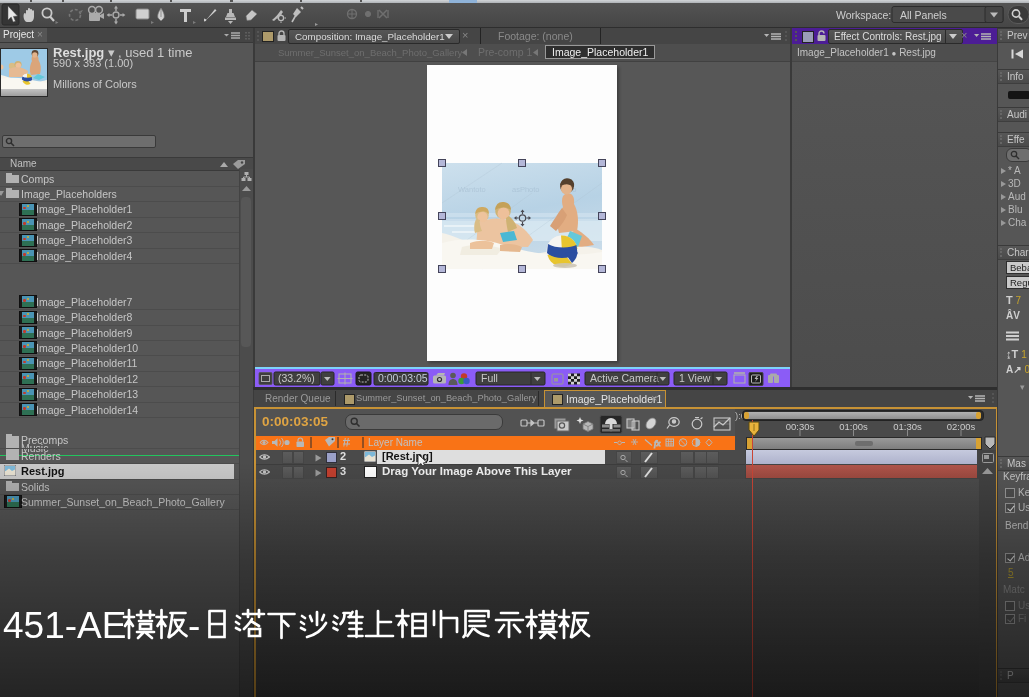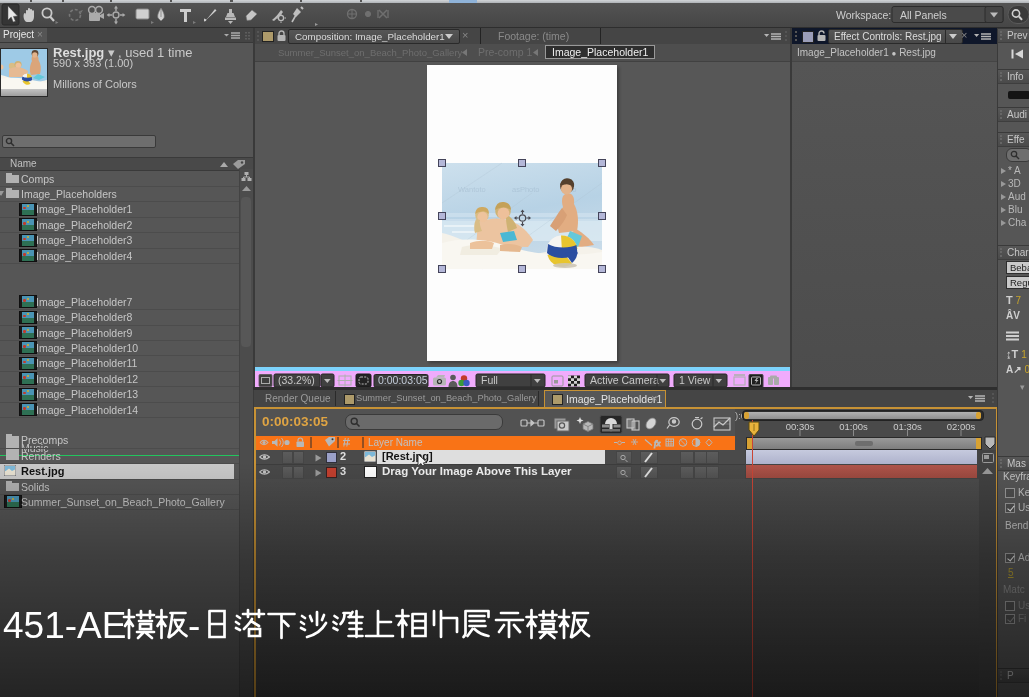--- a/index.html
+++ b/index.html
@@ -275,21 +275,21 @@
         <rect x="1.5" y="5" width="8" height="6" rx="1" fill="#b5b5b5"></rect>
       </svg>
     <div class="ab" style="left:33px;top:1px;width:170px;height:13px;background:linear-gradient(#565656,#484848);border:1px solid #2a2a2a;border-radius:2px">
       <div class="ab" style="left:6px;top:0;color:#dcdcdc;font-size:9.8px;line-height:13px">Composition: Image_Placeholder1</div>
       <svg class="ab" style="left:156px;top:4px" width="9" height="6">
           <path d="M0,0 l4,5 l4,-5 z" fill="#ccc"></path>
         </svg>
     </div>
     <div class="ab" style="left:207px;top:1px;color:#888;font-size:11px;line-height:13px">×</div>
     <div class="ab" style="left:225px;top:0;width:1px;height:16px;background:#232323"></div>
-    <div class="ab" style="left:243px;top:1px;color:#8a8a8a;font-size:10.5px;line-height:14px">Footage: (time)</div>
+    <div class="ab" style="left:243px;top:1px;color:#8a8a8a;font-size:10.5px;line-height:14px">Footage: (none)</div>
     <div class="ab" style="left:345px;top:0;width:1px;height:16px;background:#232323"></div>
     <svg class="ab" style="left:509px;top:5px" width="19" height="7">
         <path d="M0,1 l2.6,3 l2.6,-3 z" fill="#b4b4b4"></path>
         <path d="M7,1 h10 M7,3.5 h10 M7,6 h10" stroke="#b4b4b4" stroke-width="1.5"></path>
       </svg>
     <div class="ab" style="left:530px;top:3px;width:2px;height:10px;border-left:2px dotted #555"></div>
   </div>
   <div class="ab" style="left:0;top:16px;width:535px;height:17px;background:#4e4e4e;border-bottom:1px solid #414141">
     <div class="ab" style="left:23px;top:3px;color:#6e6e6e;font-size:9.5px">Summer_Sunset_on_Beach_Photo_Gallery</div>
     <svg class="ab" style="left:207px;top:5px" width="6" height="7">
@@ -372,21 +372,21 @@
           <rect x="76.5" y="-3.5" width="7" height="7"></rect>
           <rect x="156.5" y="-3.5" width="7" height="7"></rect>
         <rect x="-3.5" y="49.5" width="7" height="7"></rect>
           <rect x="156.5" y="49.5" width="7" height="7"></rect>
         <rect x="-3.5" y="102.5" width="7" height="7"></rect>
           <rect x="76.5" y="102.5" width="7" height="7"></rect>
           <rect x="156.5" y="102.5" width="7" height="7"></rect>
       </g>
     </g>
   </svg>
-  <div class="ab" id="viewerbar" style="left:0;top:339px;width:535px;height:20px;background:#f0abfc;border-top:4px solid #7dd3fc">
+  <div class="ab" id="viewerbar" style="left:0;top:339px;width:535px;height:20px;background:#8b5cf6;border-top:2px solid #7dd3fc">
   <svg width="535" height="20" viewBox="0 0 535 20">
     <g font-family="Liberation Sans" font-size="10.5">
       <rect x="4" y="3.5" width="13" height="12" rx="1" fill="#3e3e3e" stroke="#555" stroke-width="0.8"></rect>
       <rect x="6.5" y="6.5" width="8" height="6" fill="none" stroke="#aaa" stroke-width="1"></rect>
       <rect x="19" y="3" width="46" height="13" rx="1.5" fill="#404040" stroke="#262626"></rect>
       <text x="23" y="13" fill="#c8c8c8">(33.2%)</text>
       <rect x="66" y="3" width="13" height="13" rx="1.5" fill="#404040" stroke="#262626"></rect>
       <path d="M69,8 l3.3,4 l3.3,-4 z" fill="#bbb"></path>
       <g stroke="#b0b0b0" fill="none">
         <rect x="84" y="5" width="12" height="9" stroke-width="1.1"></rect>
@@ -450,21 +450,21 @@
         <rect x="519" y="6" width="5" height="8" rx="1"></rect>
         <rect x="515" y="4.5" width="7" height="3" rx="1"></rect>
       </g>
     </g>
   </svg>
   </div>
 </div>
 <div class="ab" style="left:253px;top:28px;width:2px;height:669px;background:#3a3a3a"></div>
 
 <div class="ab" id="fxpanel" style="left:792px;top:28px;width:205px;height:359px;background:#525252">
-  <div class="ab" style="left:0;top:0;width:205px;height:16px;background:#0f172a">
+  <div class="ab" style="left:0;top:0;width:205px;height:16px;background:#4c1d95">
     <div class="ab" style="left:3px;top:3px;width:2px;height:10px;border-left:2px dotted #555"></div>
     <div class="ab" style="left:10px;top:3px;width:10px;height:10px;background:#9a9db8;border:1px solid #222"></div>
     <svg class="ab" style="left:24px;top:2px" width="12" height="12">
         <path d="M3,5 v-1.5 a2.5,2.5 0 0 1 5,0" fill="none" stroke="#b5b5b5" stroke-width="1.4"></path>
         <rect x="1.5" y="5" width="8" height="6" rx="1" fill="#b5b5b5"></rect>
       </svg>
     <div class="ab" style="left:36px;top:1px;width:133px;height:13px;background:linear-gradient(#565656,#484848);border:1px solid #2a2a2a;border-radius:2px">
       <div class="ab" style="left:5px;top:0;color:#dcdcdc;font-size:10px;line-height:13px">Effect Controls: Rest.jpg</div>
       <div class="ab" style="left:116px;top:0;width:1px;height:13px;background:#2a2a2a"></div>
       <svg class="ab" style="left:120px;top:4px" width="9" height="6">

